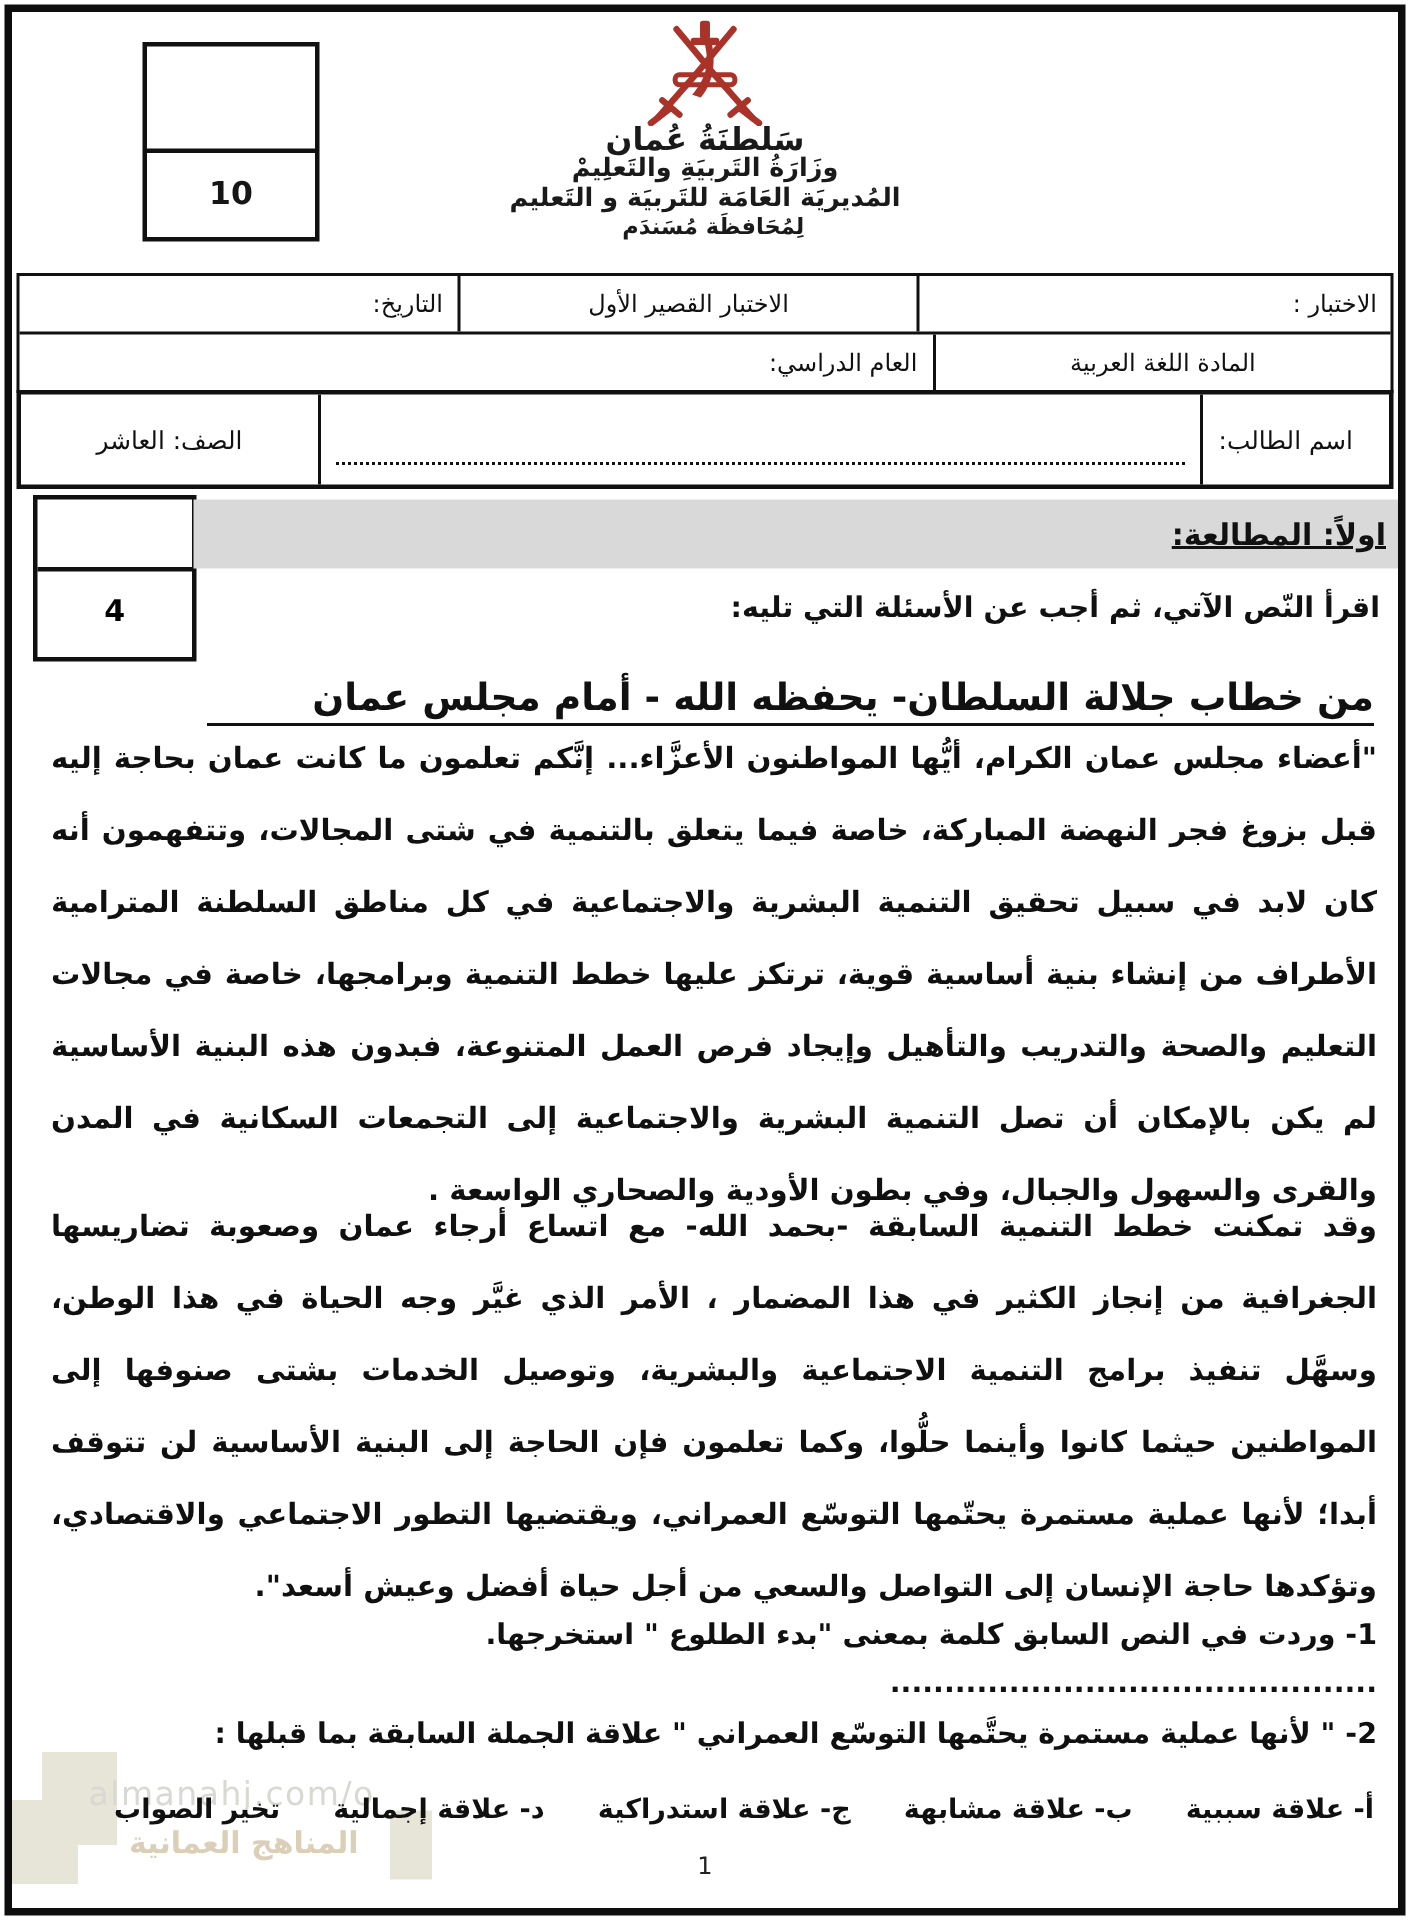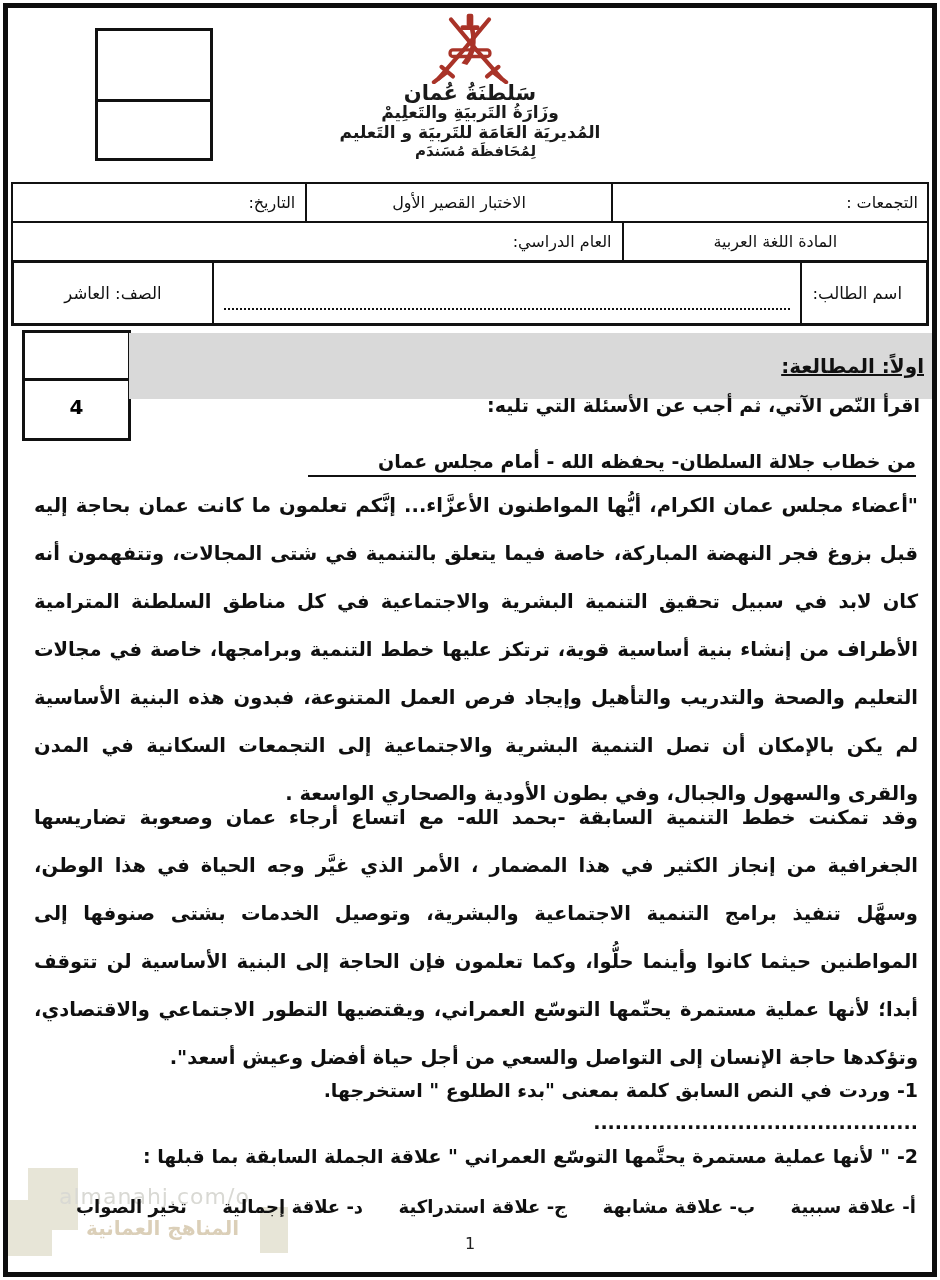--- a/index.html
+++ b/index.html
@@ -37,29 +37,29 @@
                display:flex;direction:rtl;font-size:16.5px;color:#111;}
   .student-name-cell{flex:0 0 100px;display:flex;align-items:center;padding-right:24px;border-left:2px solid #111;}
   .student-dots-cell{flex:1 1 auto;position:relative;border-left:2px solid #111;}
   .dotted-line{position:absolute;left:10px;right:10px;bottom:13px;border-bottom:2.5px dotted #111;}
   .student-class-cell{flex:0 0 198px;display:flex;align-items:center;justify-content:center;}
 
   
   .section-marks-box{position:absolute;left:14px;top:322px;width:103px;height:105px;border:3px solid #111;}
   .smb-top{height:45px;border-bottom:3px solid #111;}
   .smb-bottom{height:51px;display:flex;align-items:center;justify-content:center;font-weight:bold;font-size:20px;}
-  .section-banner{position:absolute;top:325px;right:0;left:121px;height:66px;background:#d9d9d9;
+  .section-banner{position:absolute;top:325px;right:0;left:121px;height:46px;background:#d9d9d9;
                   display:flex;align-items:center;direction:rtl;padding-right:8px;}
   .section-heading{font-weight:bold;font-size:20px;text-decoration:underline;color:#111;}
 
   .instruction{position:absolute;top:386px;right:12px;left:140px;direction:rtl;text-align:right;
                font-weight:bold;font-size:19px;color:#111;}
 
   .passage-title-wrap{position:absolute;top:442px;right:16px;left:0;direction:rtl;text-align:right;}
-  .passage-title{display:inline-block;font-weight:bold;font-size:19px;color:#111;
+  .passage-title{display:inline-block;font-weight:bold;font-size:25px;color:#111;
                  border-bottom:2.5px solid #111;padding-bottom:3px;padding-left:70px;}
 
   .body-par{direction:rtl;text-align:justify;font-size:19.5px;line-height:48px;color:#101010;
             font-weight:bold;position:absolute;right:14px;left:26px;margin:0;}
   .par-1{top:474px;}
   .par-2{top:786px;}
 
   .question{direction:rtl;text-align:right;font-weight:bold;font-size:19px;color:#101010;
             position:absolute;right:14px;left:26px;margin:0;line-height:32px;}
   .q1{top:1066px;}
@@ -86,20 +86,21 @@
   <div class="page-inner">
 
     <div class="wm-block wm-b1"></div>
     <div class="wm-block wm-b2"></div>
     <div class="wm-block wm-b3"></div>
     <div class="wm-text1">almanahj.com/o</div>
     <div class="wm-text2">المناهج العمانية</div>
 
     <div class="marks10-box">
       <div class="marks10-top"></div>
+      <div class="marks10-bottom">10</div>
     </div>
 
     <div class="ministry-header">
       <svg width="96" height="74" viewBox="0 0 100 78" aria-hidden="true">
         <g stroke="#a93328" stroke-width="4.5" fill="none" stroke-linecap="round">
           <path d="M17 72 Q44 42 70 10"></path>
           <path d="M83 72 Q56 42 30 10"></path>
           <path d="M12 76 L25 66"></path>
           <path d="M88 76 L75 66"></path>
           <path d="M20 60 L32 70"></path>
@@ -113,21 +114,21 @@
         <rect x="29" y="42" width="42" height="7" rx="3" fill="none" stroke="#a93328" stroke-width="3.5"></rect>
       </svg>
       <div class="org-line org-1">سَلطنَةُ عُمان</div>
       <div class="org-line org-2">وزَارَةُ التَربيَةِ والتَعلِيمْ</div>
       <div class="org-line org-3">المُديريَة العَامَة للتَربيَة و التَعليم</div>
       <div class="org-line org-4">لِمُحَافظَة مُسَندَم</div>
     </div>
 
     <div class="info-table">
       <div class="info-row">
-        <div class="info-cell cell-r">التجمعات :</div>
+        <div class="info-cell cell-r">الاختبار :</div>
         <div class="info-cell cell-m">الاختبار القصير الأول</div>
         <div class="info-cell cell-l">التاريخ:</div>
       </div>
       <div class="info-row">
         <div class="info-cell cell-m">المادة اللغة العربية</div>
         <div class="info-cell cell-l">العام الدراسي:</div>
       </div>
     </div>
 
     <div class="student-row">

